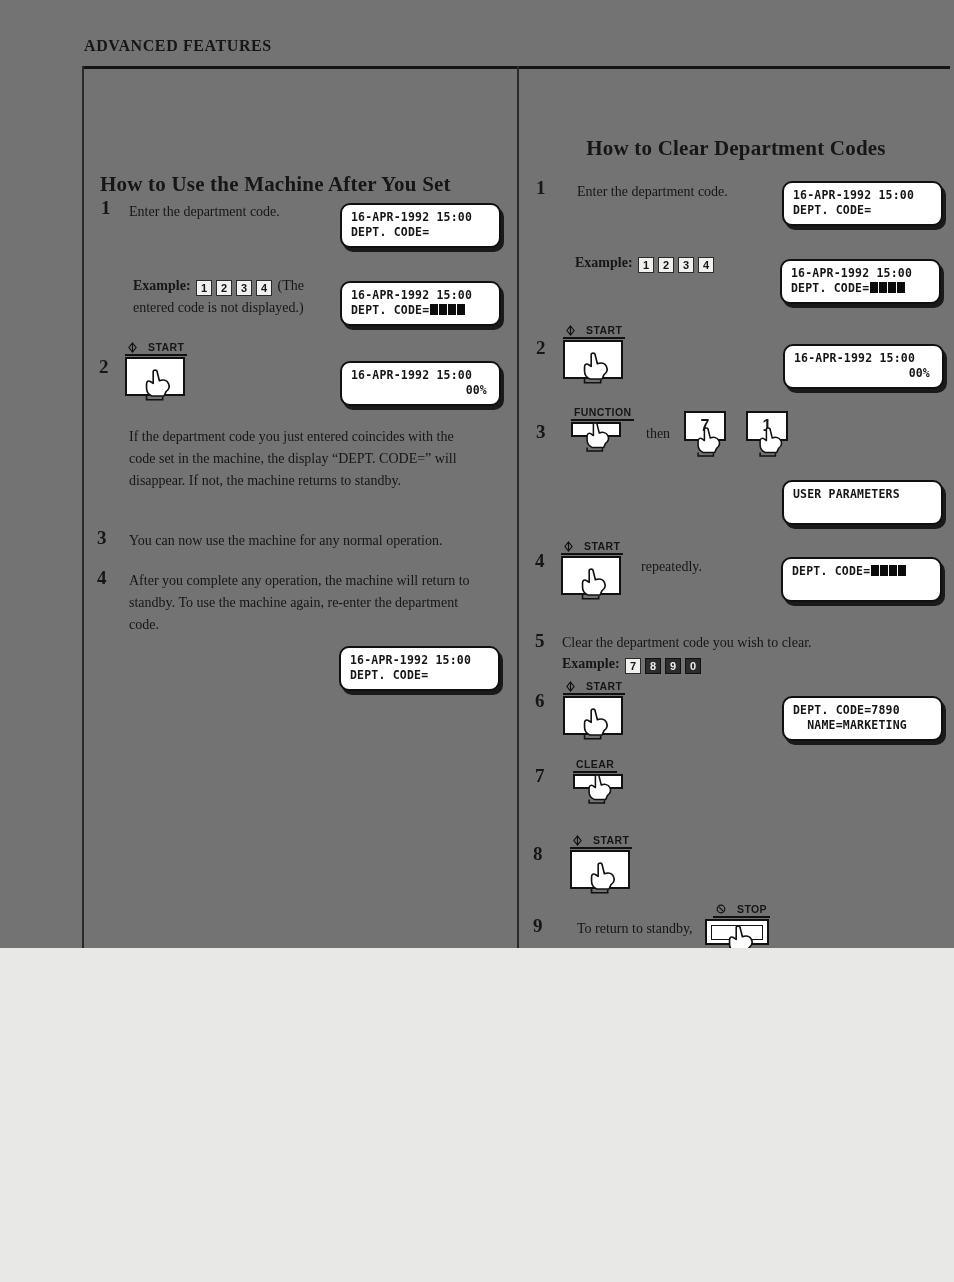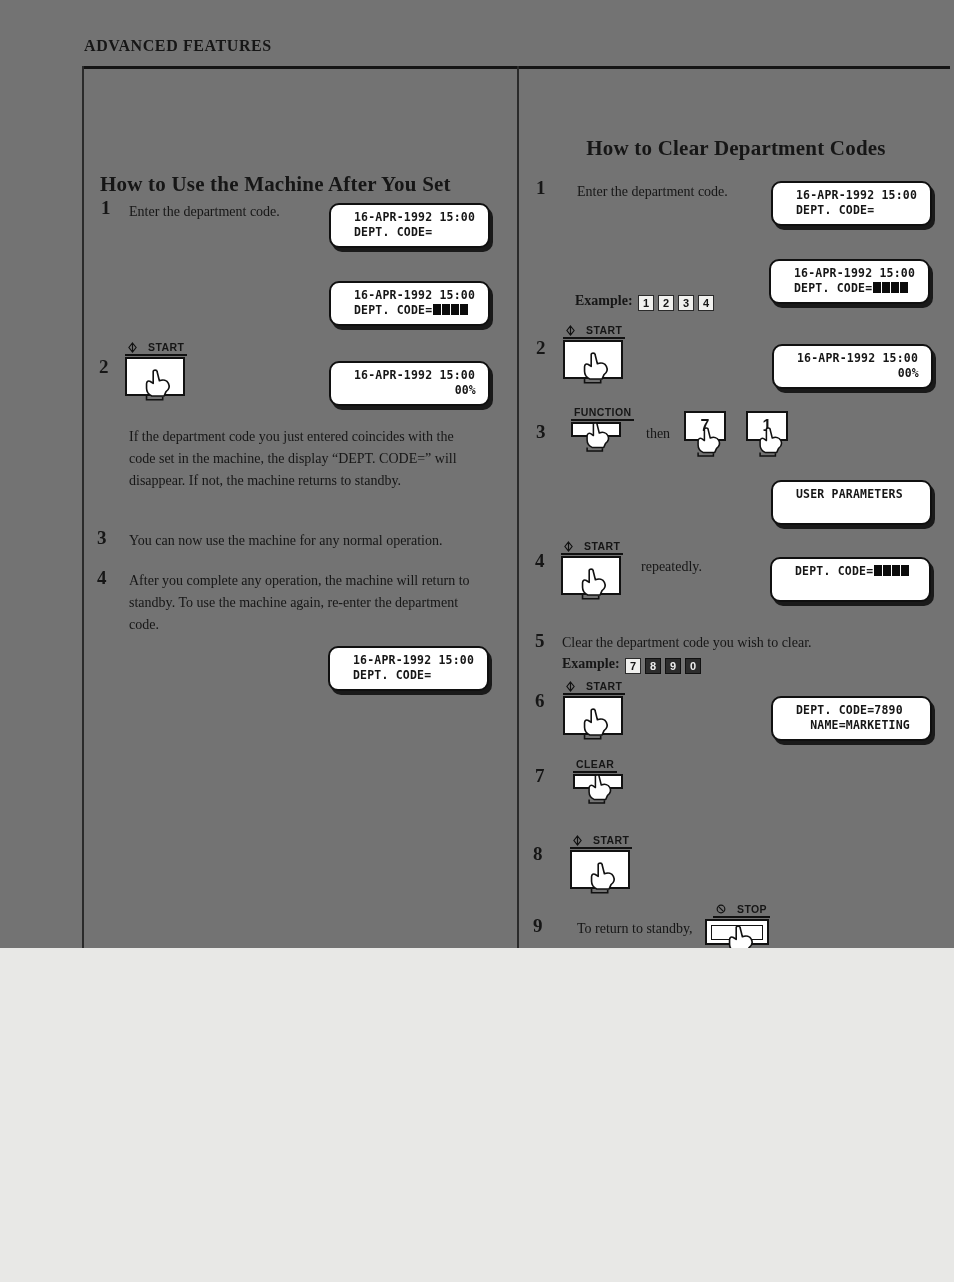--- a/index.html
+++ b/index.html
@@ -13,22 +13,22 @@
   .box-bottom{position:absolute;left:82px;top:1242px;width:866px;height:2px;background:#3a3a3a;}
   .divider{position:absolute;left:517px;top:66px;width:2px;height:1178px;background:#2a2a2a;}
 
   .title{position:absolute;font-weight:bold;font-size:21px;line-height:26px;letter-spacing:.2px;}
   .stepnum{position:absolute;font-weight:bold;font-size:19px;}
   .steptext{position:absolute;font-size:14px;line-height:22px;}
   .bold{font-weight:bold;}
 
   .lcd{position:absolute;width:161px;height:45px;background:#fff;border:2.5px solid #101010;
        border-radius:10px;box-shadow:3px 4px 0 #1a1a1a;box-sizing:border-box;
-       padding:5px 0 0 23px;font-family:"DejaVu Sans Mono",monospace;font-weight:bold;
-       font-size:11.5px;line-height:15px;letter-spacing:.2px;}
+       padding:5px 0 0 9px;font-family:"DejaVu Sans Mono",monospace;font-weight:bold;
+       font-size:11.5px;line-height:15px;letter-spacing:.2px;margin-left:11px;}
   .lcd .ln{white-space:pre;}
   .lcd .r{text-align:right;padding-right:12px;}
   .blk{display:inline-block;width:8px;height:11px;background:#0b0b0b;margin:0 .5px;vertical-align:-1px;}
 
   .kbx{display:inline-block;min-width:12px;height:14px;border:1.6px solid #2b2b2b;padding:0 1px;
        margin:0 2px;font-weight:bold;font-size:11px;line-height:14px;text-align:center;
        vertical-align:-2px;background:#f0f0ee;font-family:"Liberation Sans",sans-serif;}
   .kbx.dark{background:#2d2d2d;color:#ececec;border-color:#111;}
 
   .key{position:absolute;}
@@ -63,20 +63,21 @@
   </div>
 
   <div class="stepnum" style="left:101px;top:197px;">1</div>
   <div class="steptext" style="left:129px;top:201px;width:200px;">Enter the department code.</div>
 
   <div class="lcd" style="left:329px;top:203px;">
     <div class="ln">16-APR-1992 15:00</div>
     <div class="ln">DEPT. CODE=</div>
   </div>
 
+  <div class="steptext" style="left:133px;top:275px;width:192px;"><span class="bold">Example:</span> <span class="kbx">1</span><span class="kbx">2</span><span class="kbx">3</span><span class="kbx">4</span><span> (The entered code is not displayed.)</span></div>
 
   <div class="lcd" style="left:329px;top:281px;">
     <div class="ln">16-APR-1992 15:00</div>
     <div class="ln"><span>DEPT. CODE=</span><span class="blk"></span><span class="blk"></span><span class="blk"></span><span class="blk"></span></div>
   </div>
 
   <div class="stepnum" style="left:99px;top:356px;">2</div>
   <div class="key" style="left:125px;top:341px;">
     <div class="klabel">
       <svg width="9" height="11" viewBox="0 0 10 12">
@@ -112,21 +113,21 @@
   <div class="title" style="left:536px;top:135px;width:400px;text-align:center;">How to Clear Department Codes</div>
 
   <div class="stepnum" style="left:536px;top:177px;">1</div>
   <div class="steptext" style="left:577px;top:181px;width:200px;">Enter the department code.</div>
 
   <div class="lcd" style="left:771px;top:181px;">
     <div class="ln">16-APR-1992 15:00</div>
     <div class="ln">DEPT. CODE=</div>
   </div>
 
-  <div class="steptext" style="left:575px;top:252px;width:220px;margin-top:38px;"><span class="bold">Example:</span> <span class="kbx">1</span><span class="kbx">2</span><span class="kbx">3</span><span class="kbx">4</span></div>
+  <div class="steptext" style="left:575px;top:252px;width:220px;"><span class="bold">Example:</span> <span class="kbx">1</span><span class="kbx">2</span><span class="kbx">3</span><span class="kbx">4</span></div>
 
   <div class="lcd" style="left:769px;top:259px;">
     <div class="ln">16-APR-1992 15:00</div>
     <div class="ln"><span>DEPT. CODE=</span><span class="blk"></span><span class="blk"></span><span class="blk"></span><span class="blk"></span></div>
   </div>
 
   <div class="stepnum" style="left:536px;top:337px;">2</div>
   <div class="key" style="left:563px;top:324px;">
     <div class="klabel">
       <svg width="9" height="11" viewBox="0 0 10 12">

